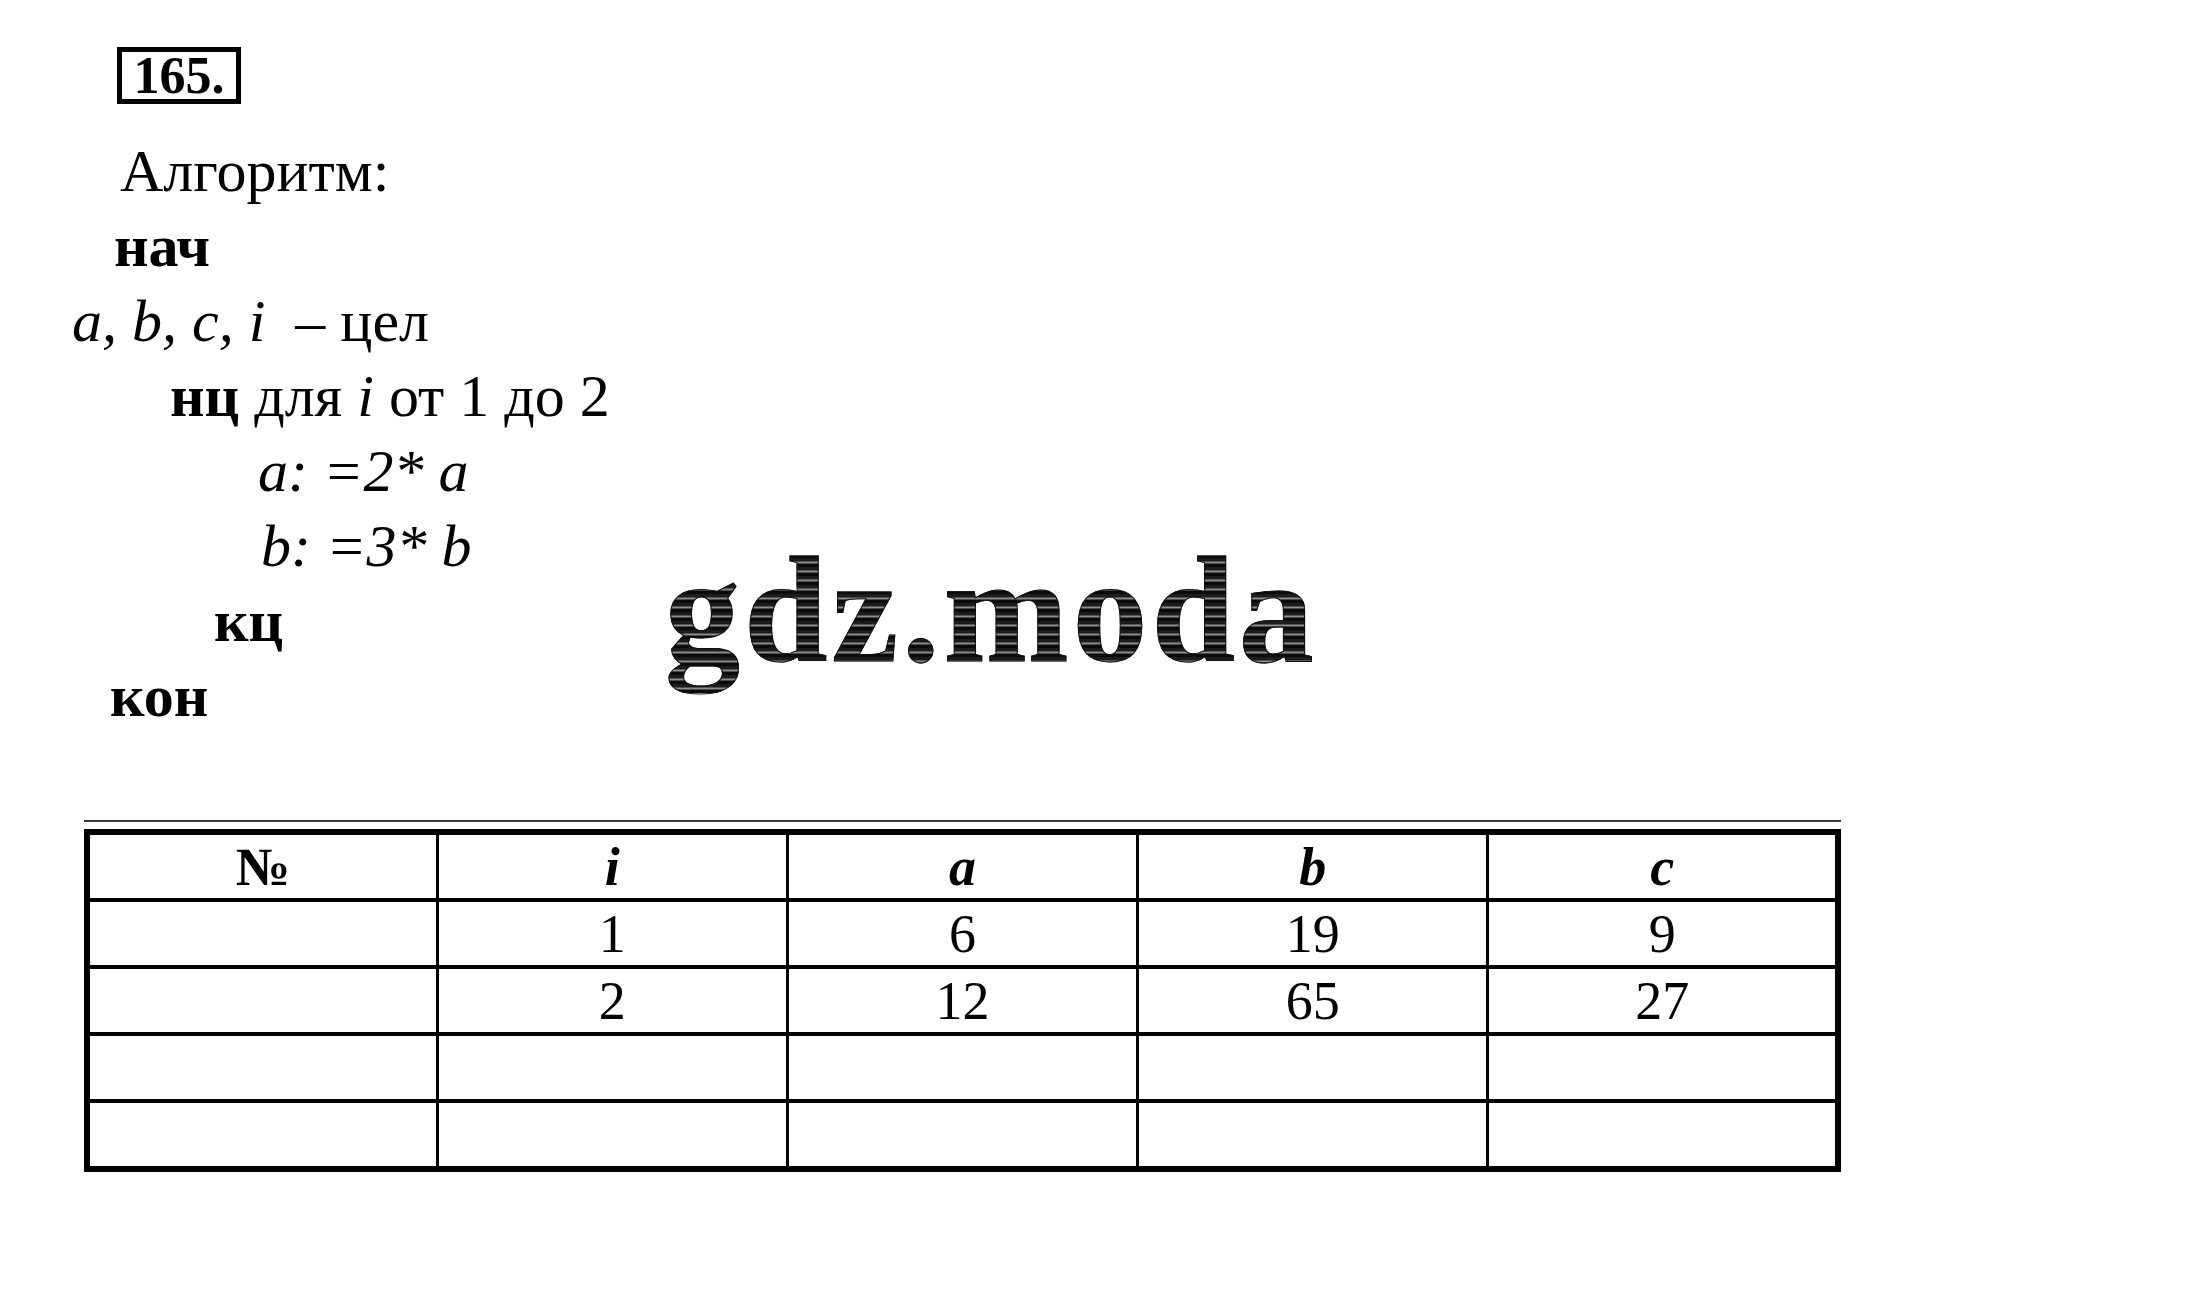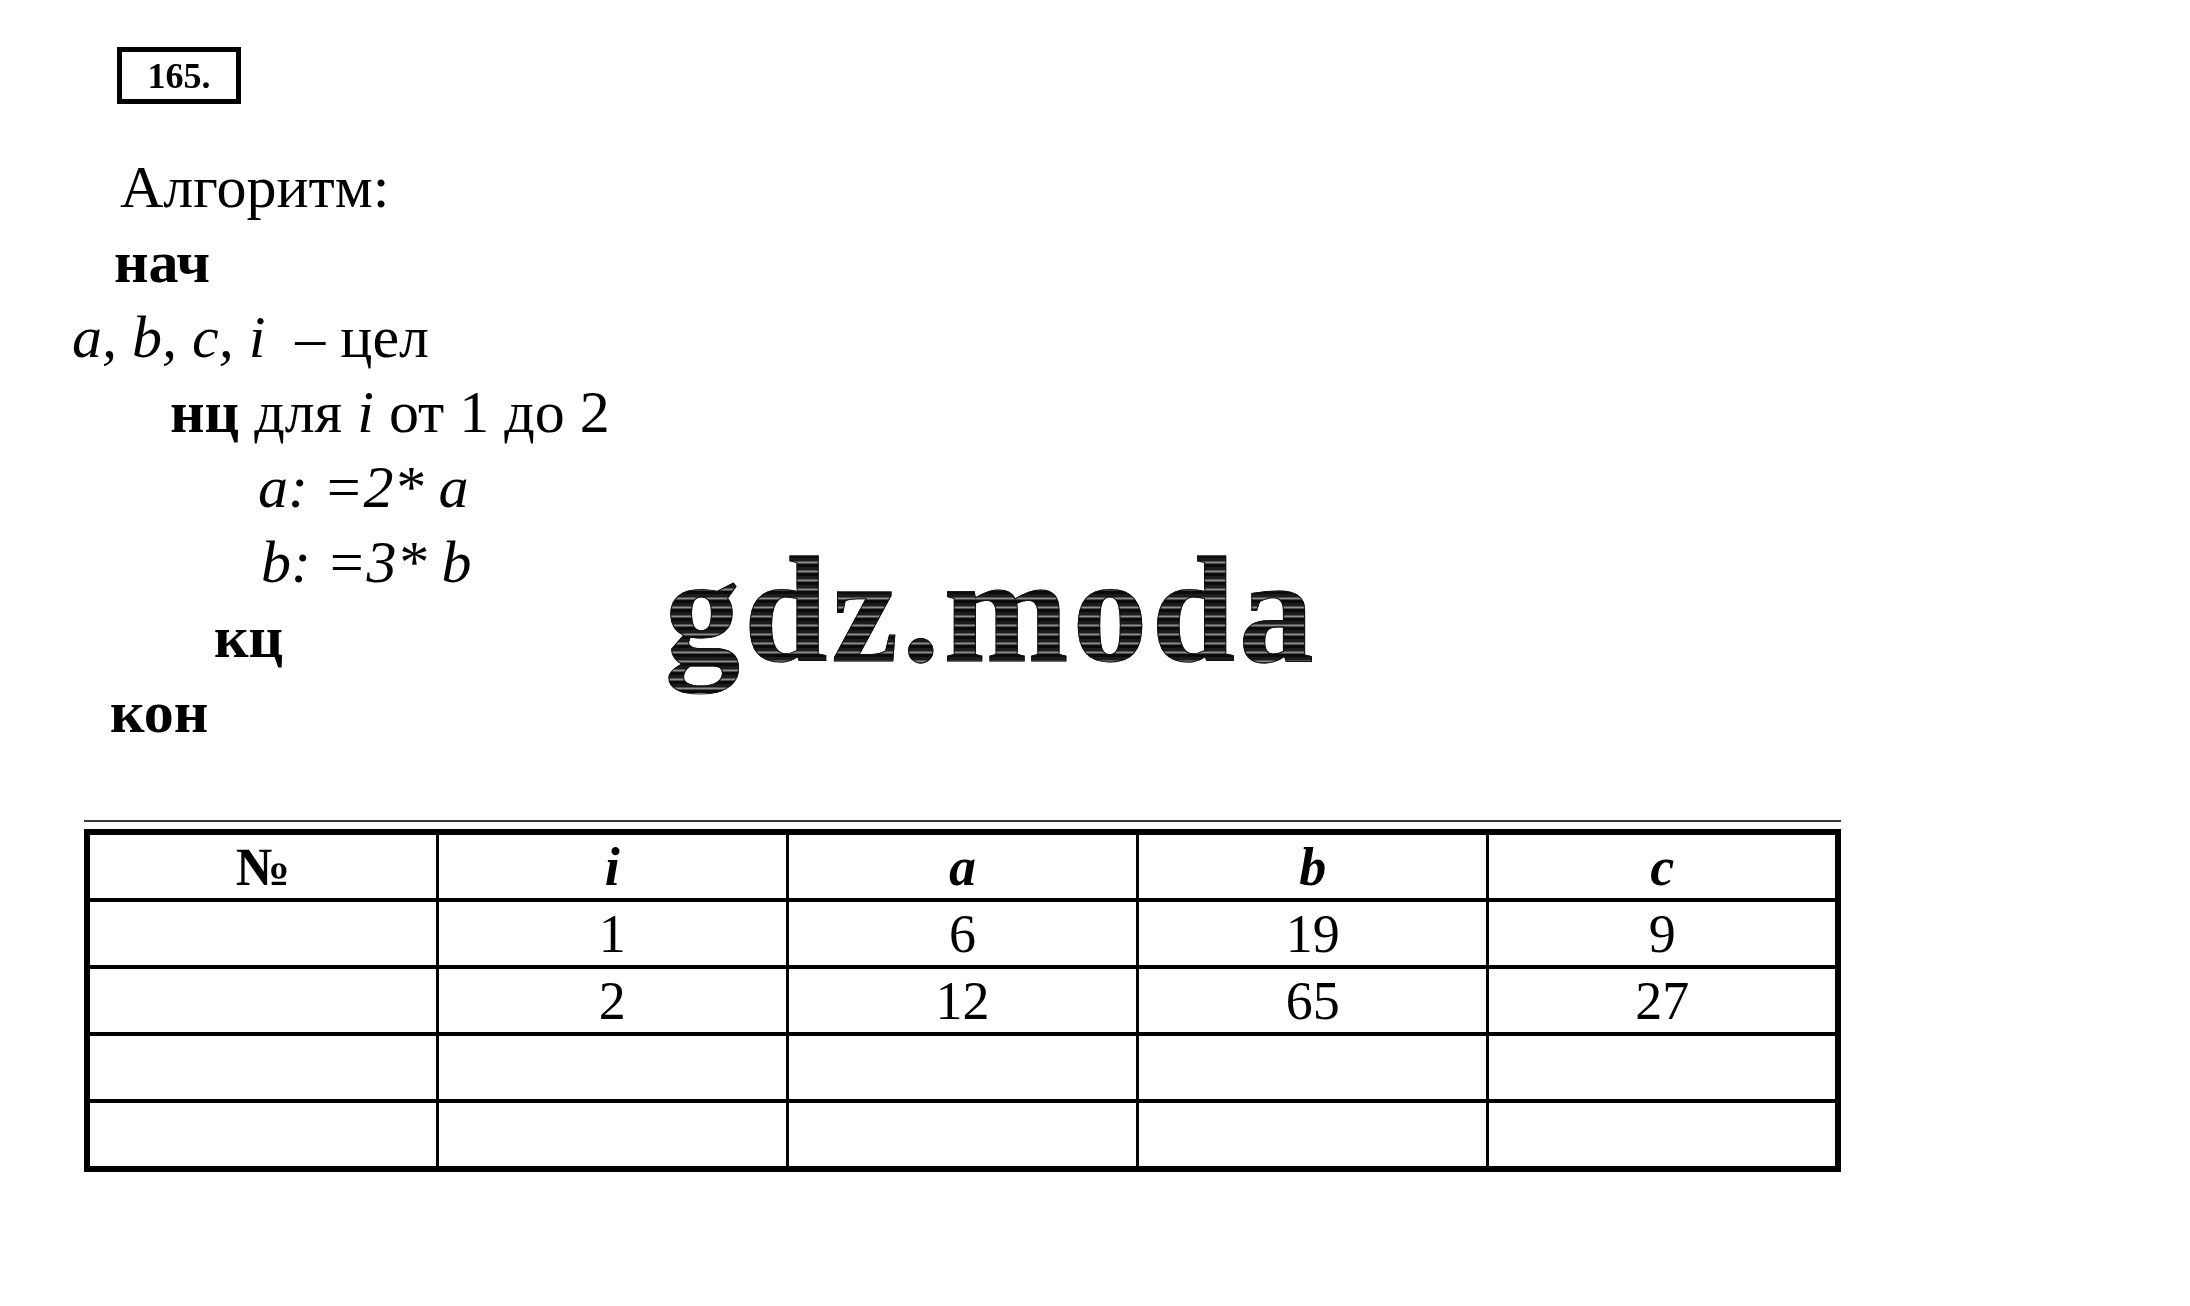--- a/index.html
+++ b/index.html
@@ -21,28 +21,28 @@
     position: absolute;
     left: 117px;
     top: 47px;
     width: 114px;
     height: 47px;
     border: 5px solid #000;
     display: flex;
     align-items: center;
     justify-content: center;
     font-weight: bold;
-    font-size: 36px;
+    font-size: 52px;
   }
 
   
   .code {
     position: absolute;
     left: 0;
-    top: 150px;
+    top: 134px;
     font-size: 60px;
   }
   .code .line {
     height: 75px;
     line-height: 75px;
     white-space: pre;
   }
   .kw { font-weight: bold; }
   .it { font-style: italic; }
   .in-title { padding-left: 120px; }

